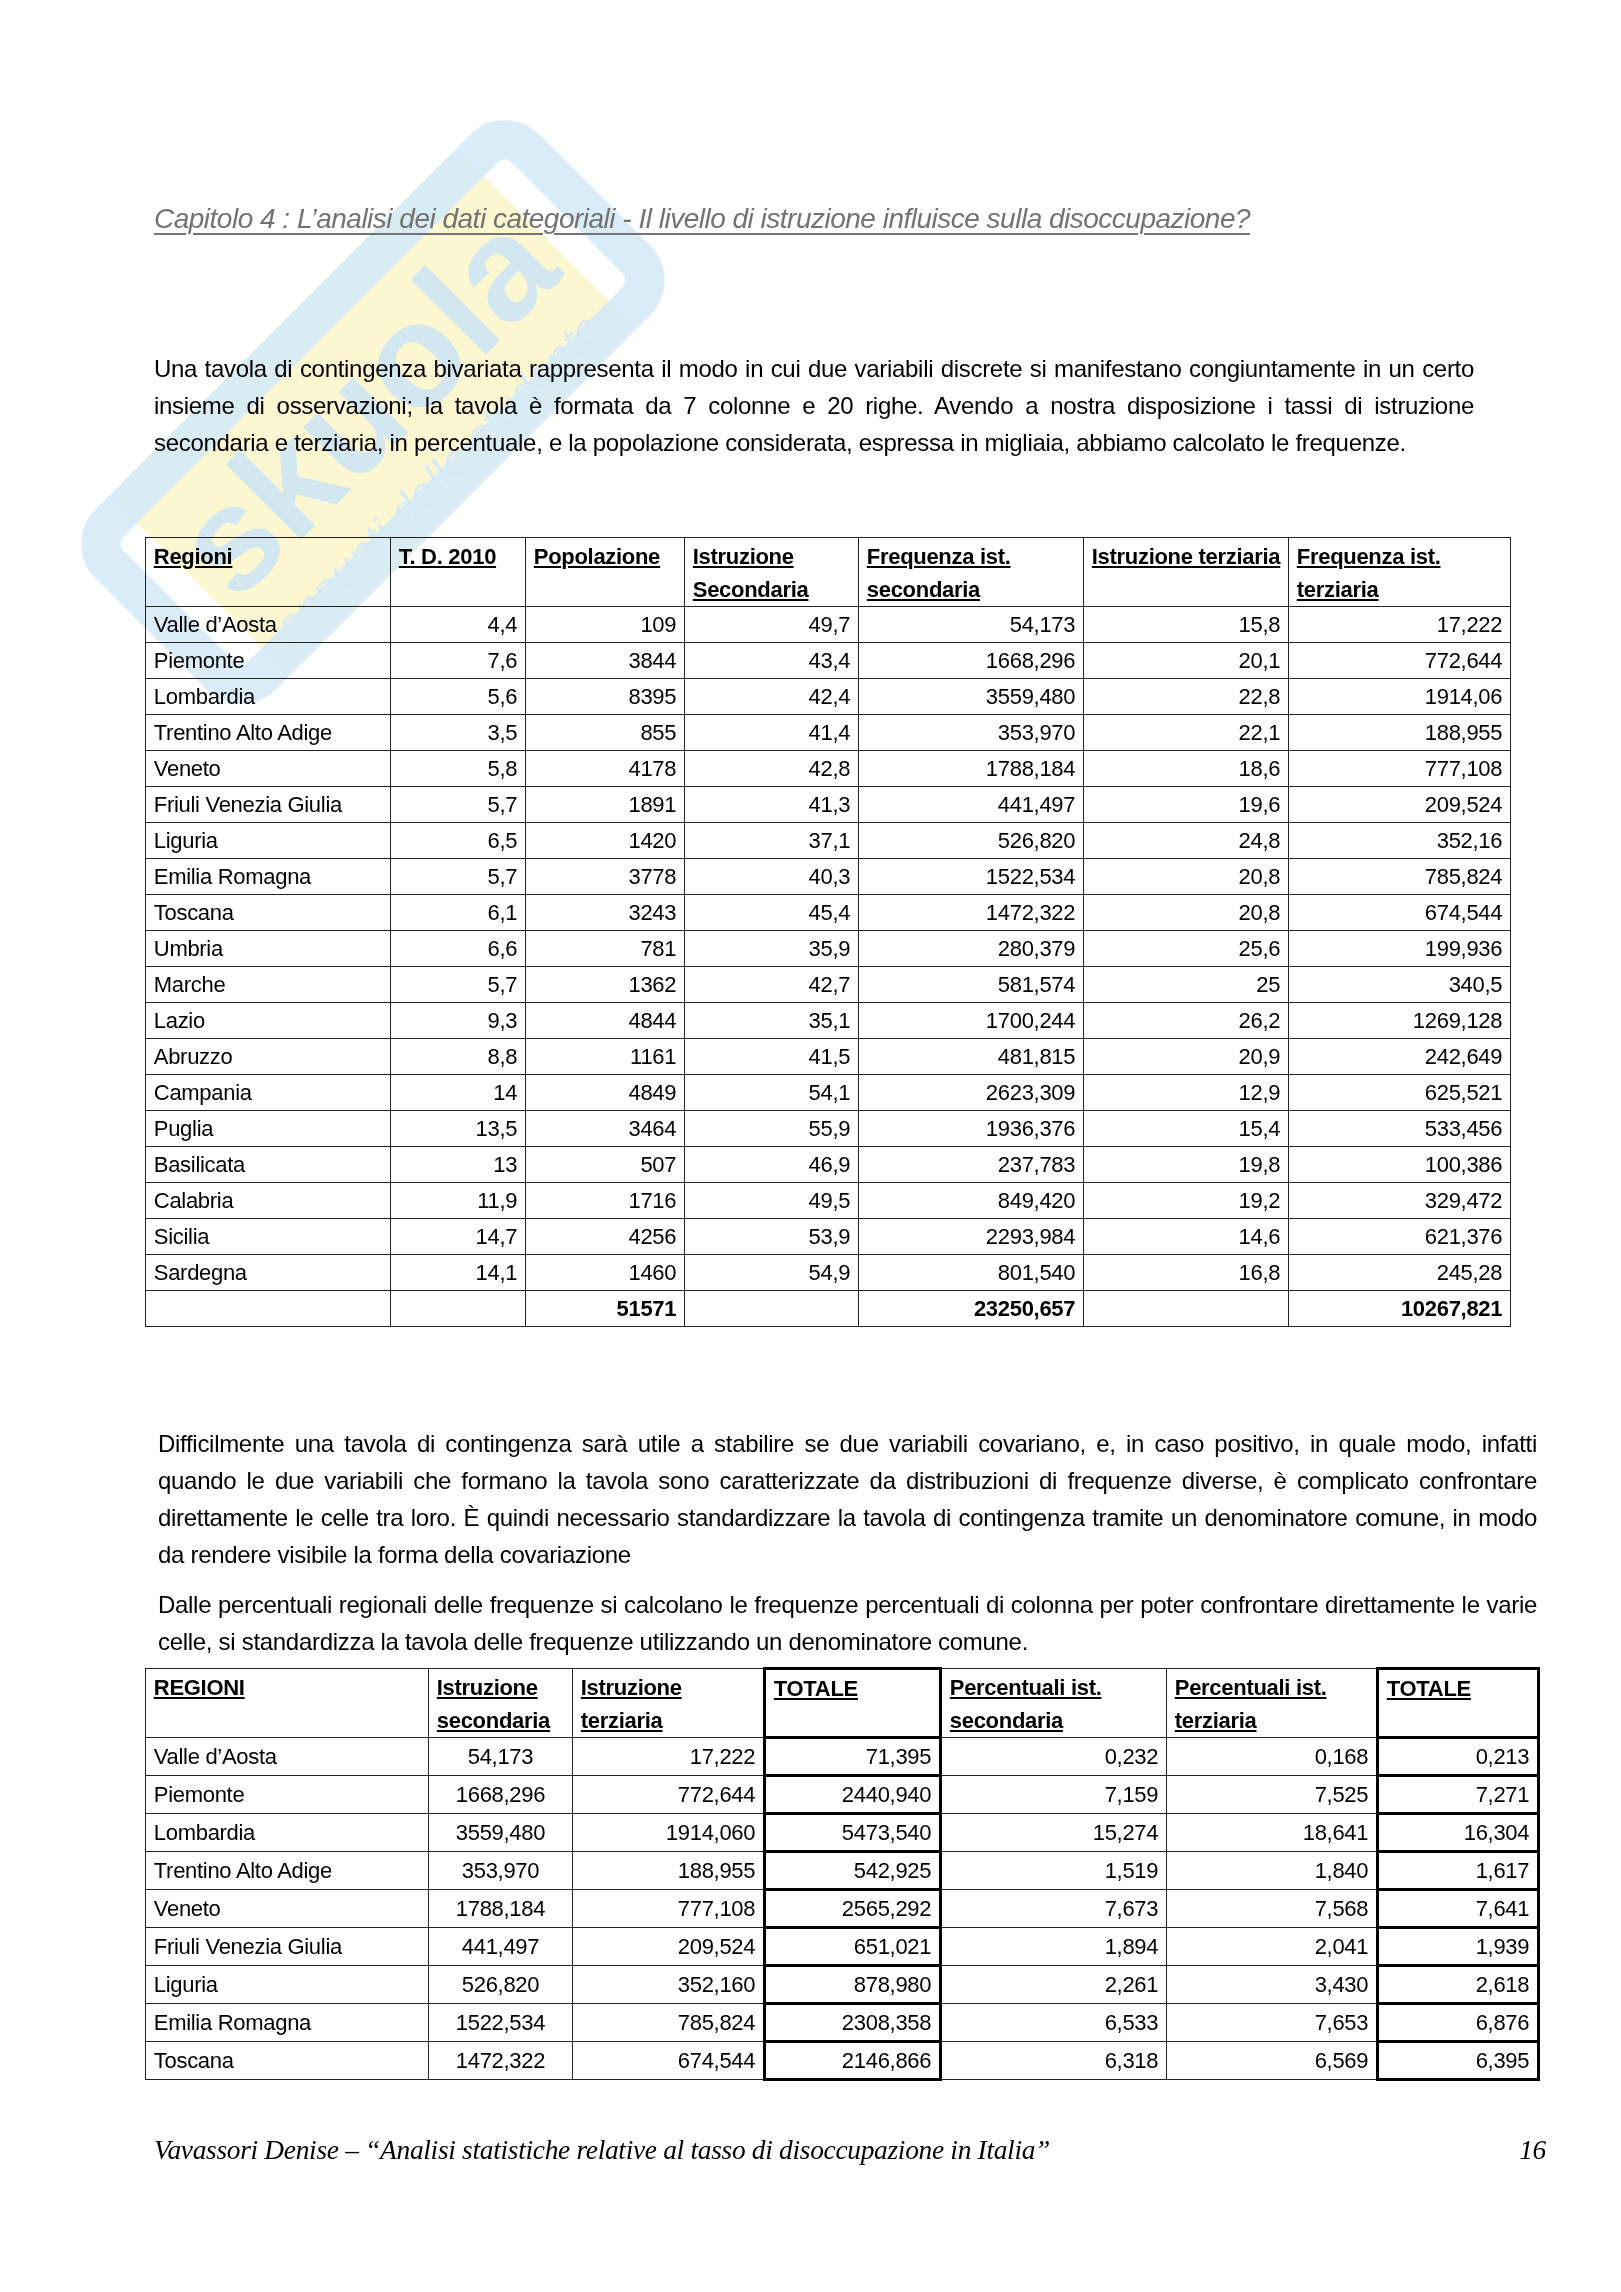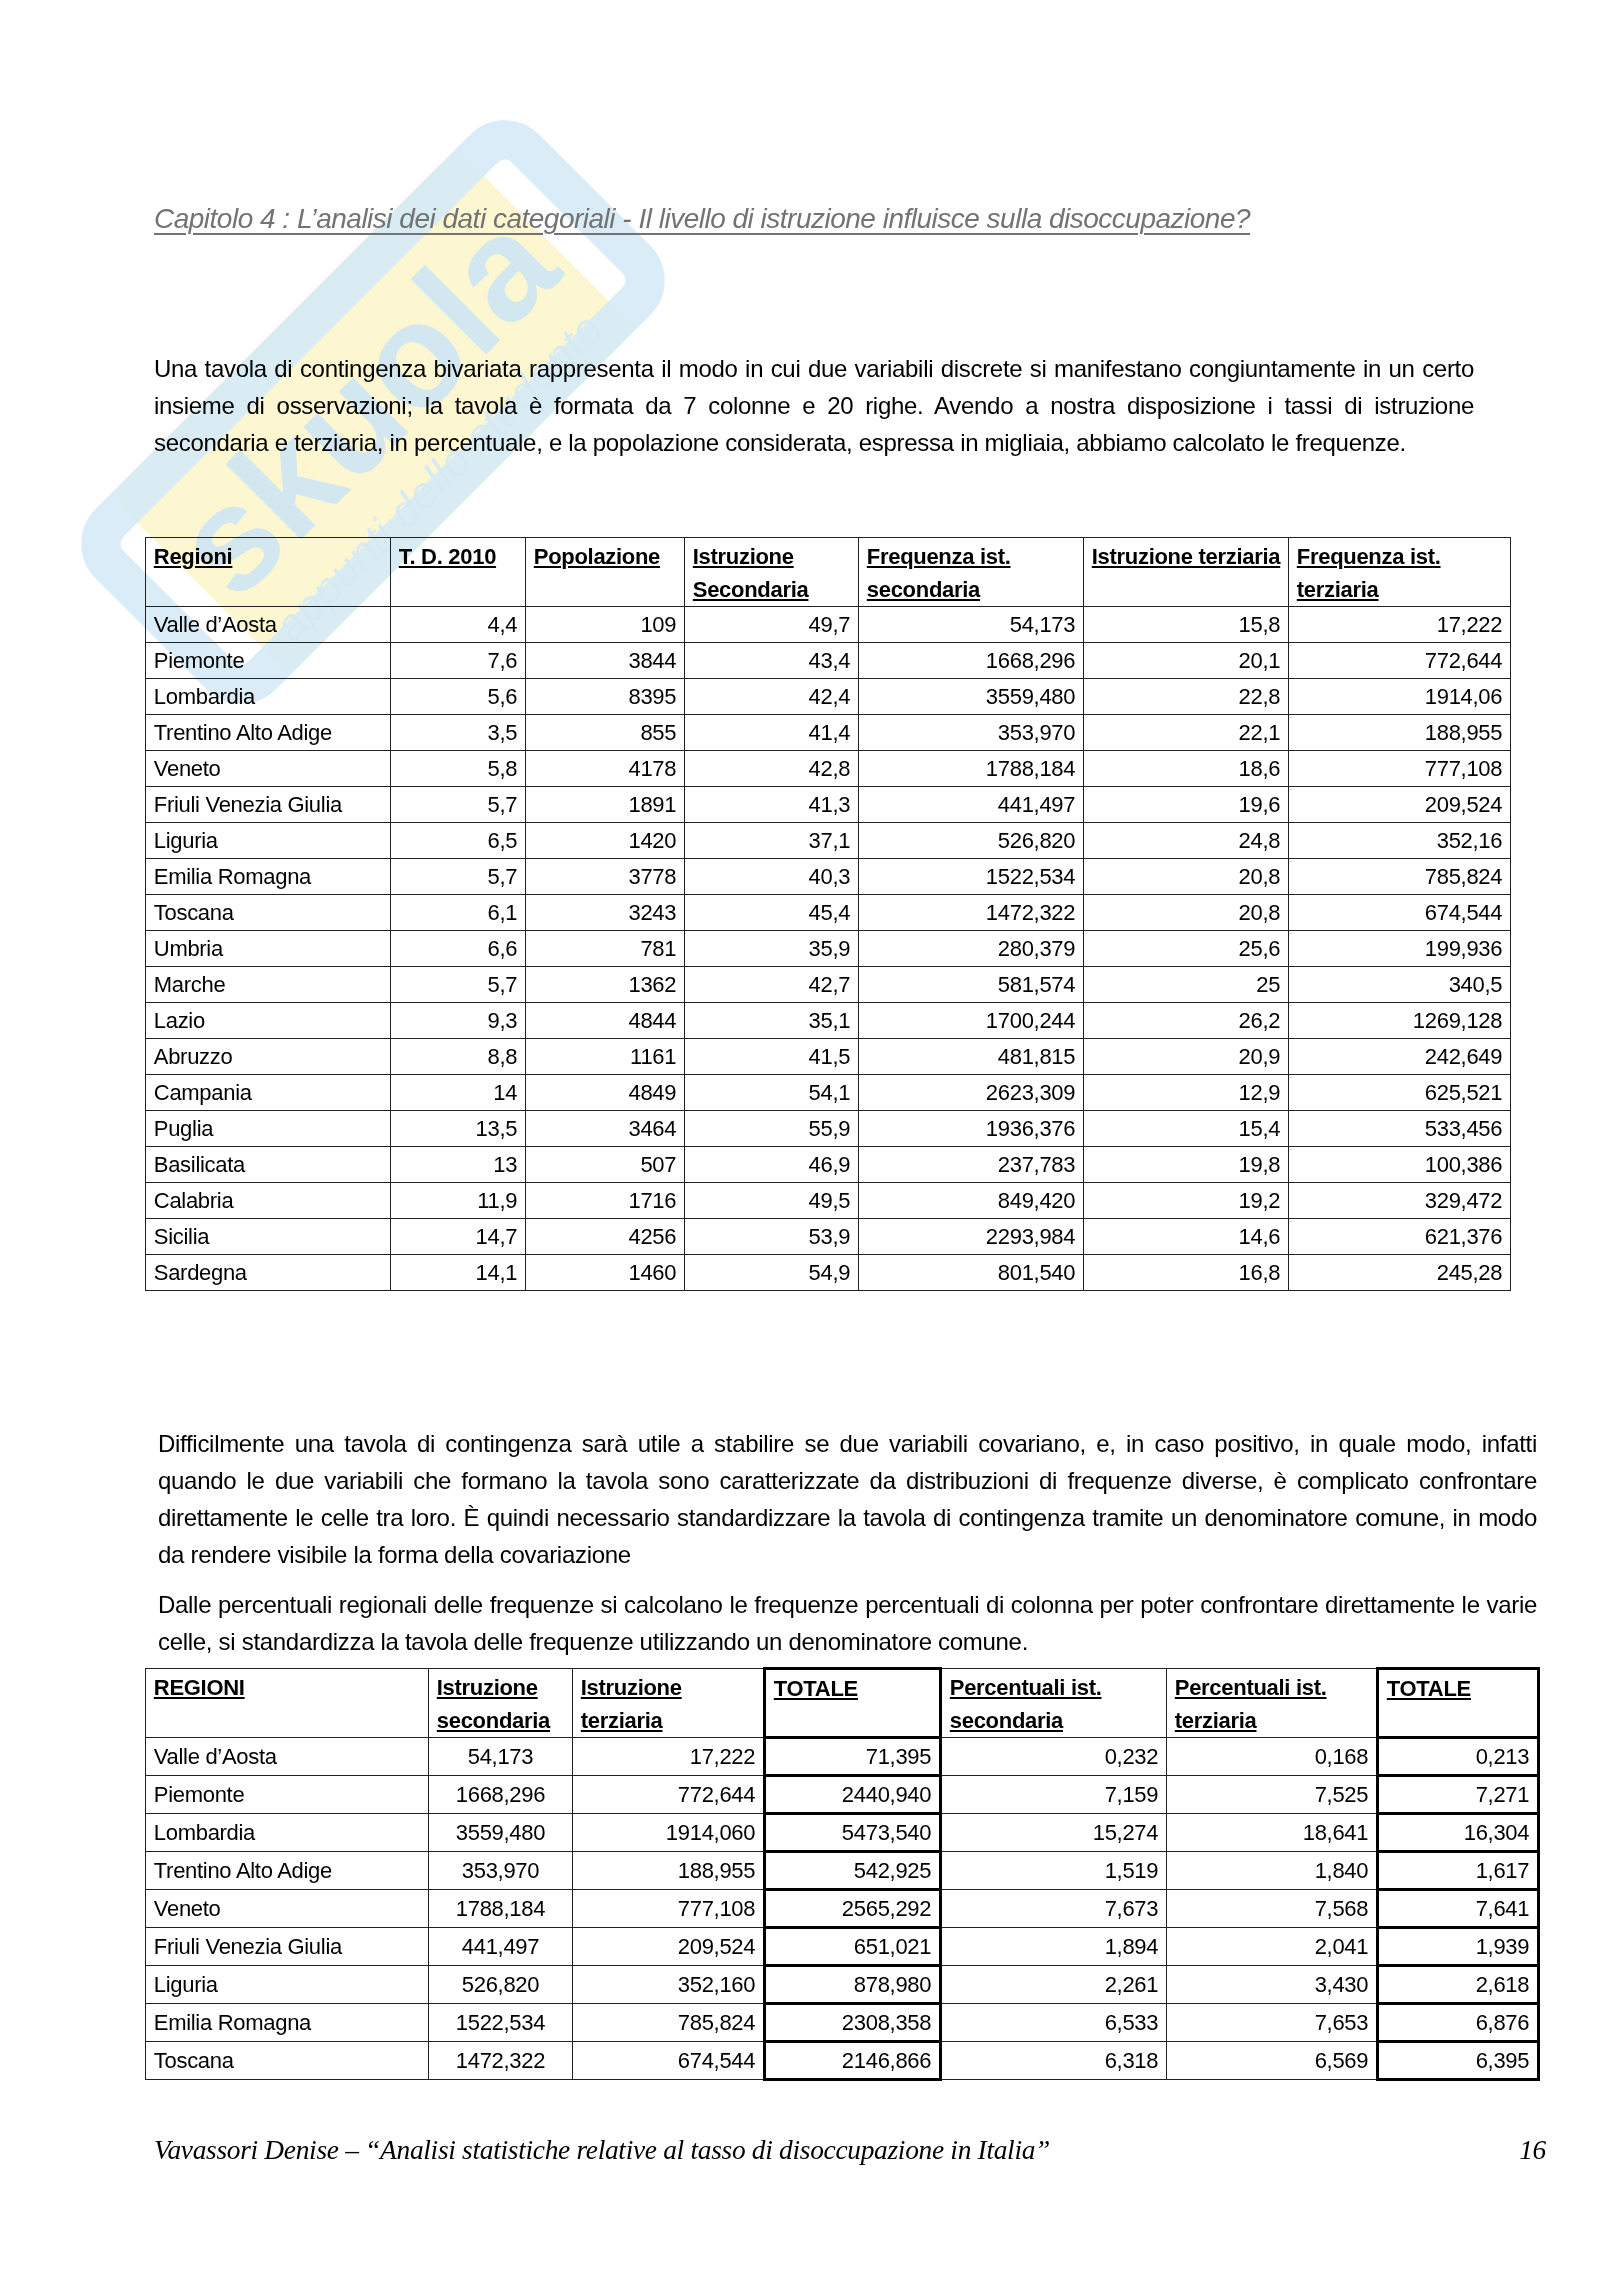--- a/index.html
+++ b/index.html
@@ -251,20 +251,29 @@
         </tr>
         <tr>
           <td class="name">Sardegna</td>
           <td class="num">14,1</td>
           <td class="num">1460</td>
           <td class="num">54,9</td>
           <td class="num">801,540</td>
           <td class="num">16,8</td>
           <td class="num">245,28</td>
         </tr>
+        <tr class="total">
+          <td class="num"></td>
+          <td class="num"></td>
+          <td class="num">51571</td>
+          <td class="num"></td>
+          <td class="num">23250,657</td>
+          <td class="num"></td>
+          <td class="num">10267,821</td>
+        </tr>
       </tbody>
   </table>
 
   <div class="para para2">
     <p>Difficilmente una tavola di contingenza sarà utile a stabilire se due variabili covariano, e, in caso positivo, in quale modo, infatti quando le due variabili che formano la tavola sono caratterizzate da distribuzioni di frequenze diverse, è complicato confrontare direttamente le celle tra loro. È quindi necessario standardizzare la tavola di contingenza tramite un denominatore comune, in modo da rendere visibile la forma della covariazione</p>
     <p class="last">Dalle percentuali regionali delle frequenze si calcolano le frequenze percentuali di colonna per poter confrontare direttamente le varie celle, si standardizza la tavola delle frequenze utilizzando un denominatore comune.</p>
   </div>
 
   <table class="t2">
     <colgroup>

